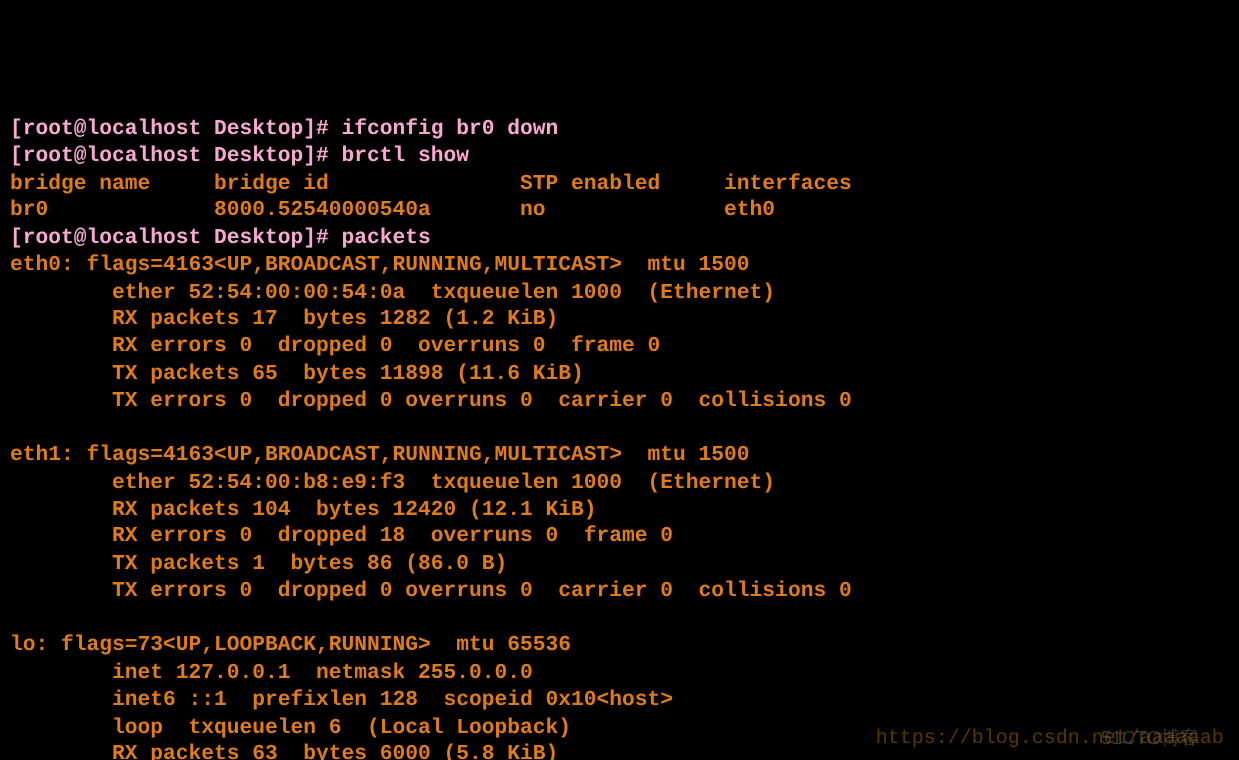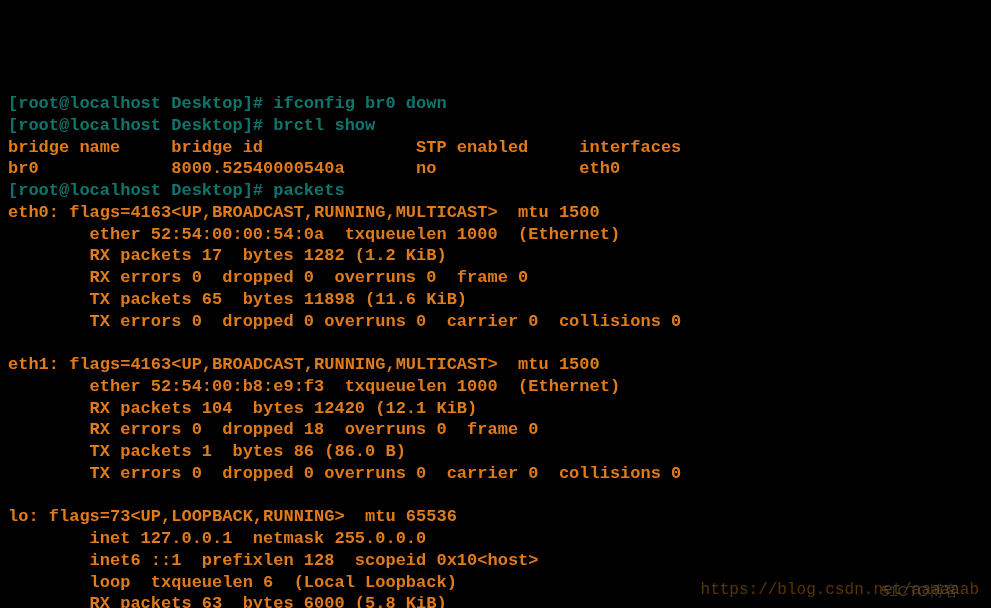--- a/index.html
+++ b/index.html
@@ -14,21 +14,21 @@
       font-weight: bold;
       color: #e07b1c;
       padding: 6px 8px;
       width: 991px;
       height: 608px;
       line-height: 1.28;
       white-space: pre;
       overflow: hidden;
       position: relative;
     }
-    .c-white { color: #0f766e; text-align: center; }
+    .c-white { color: #f9a8d4; text-align: center; }
     .c-orange { color: #e07b1c; font-family: Liberation Mono, monospace; }
     .watermark {
       position: absolute;
       bottom: 8px;
       right: 12px;
       color: #a16207;
       font-weight: normal;
       font-size: 16px;
       opacity: 0.55;
       font-family: Liberation Mono, monospace;

